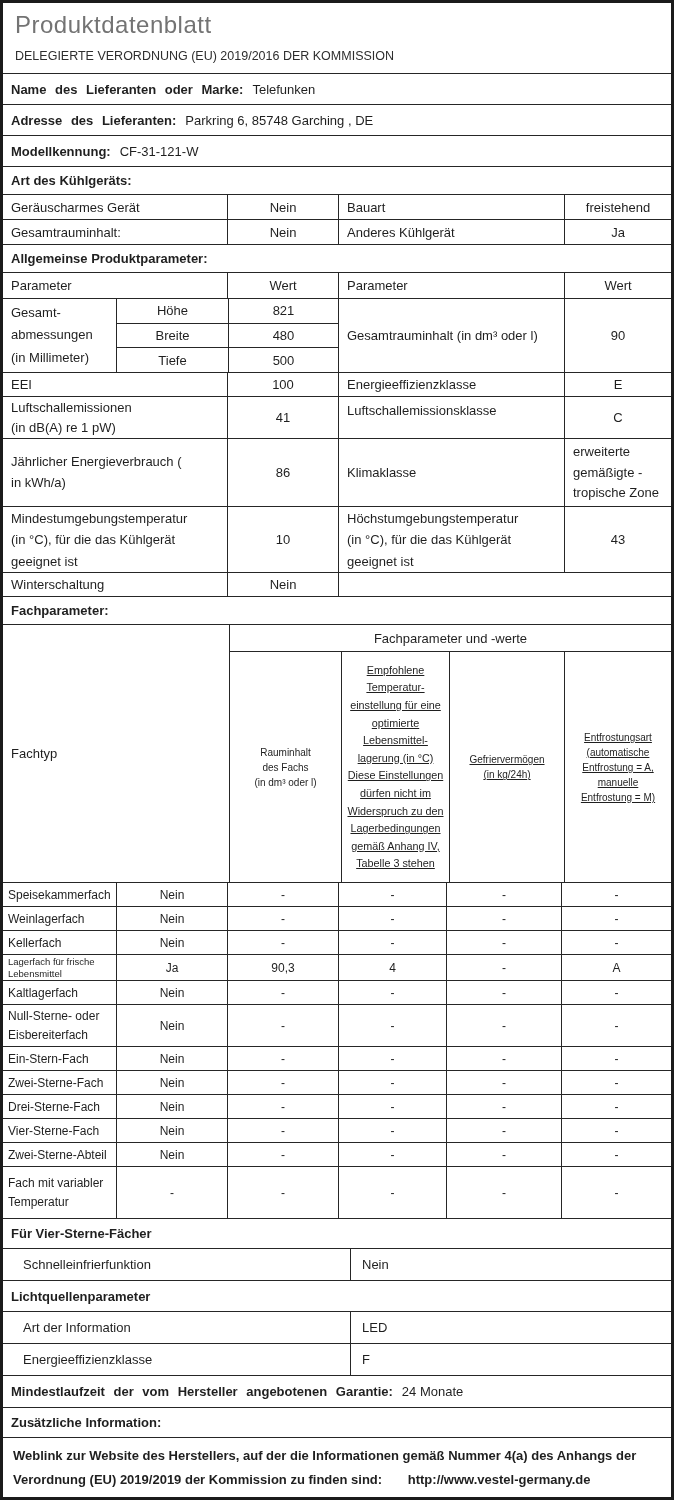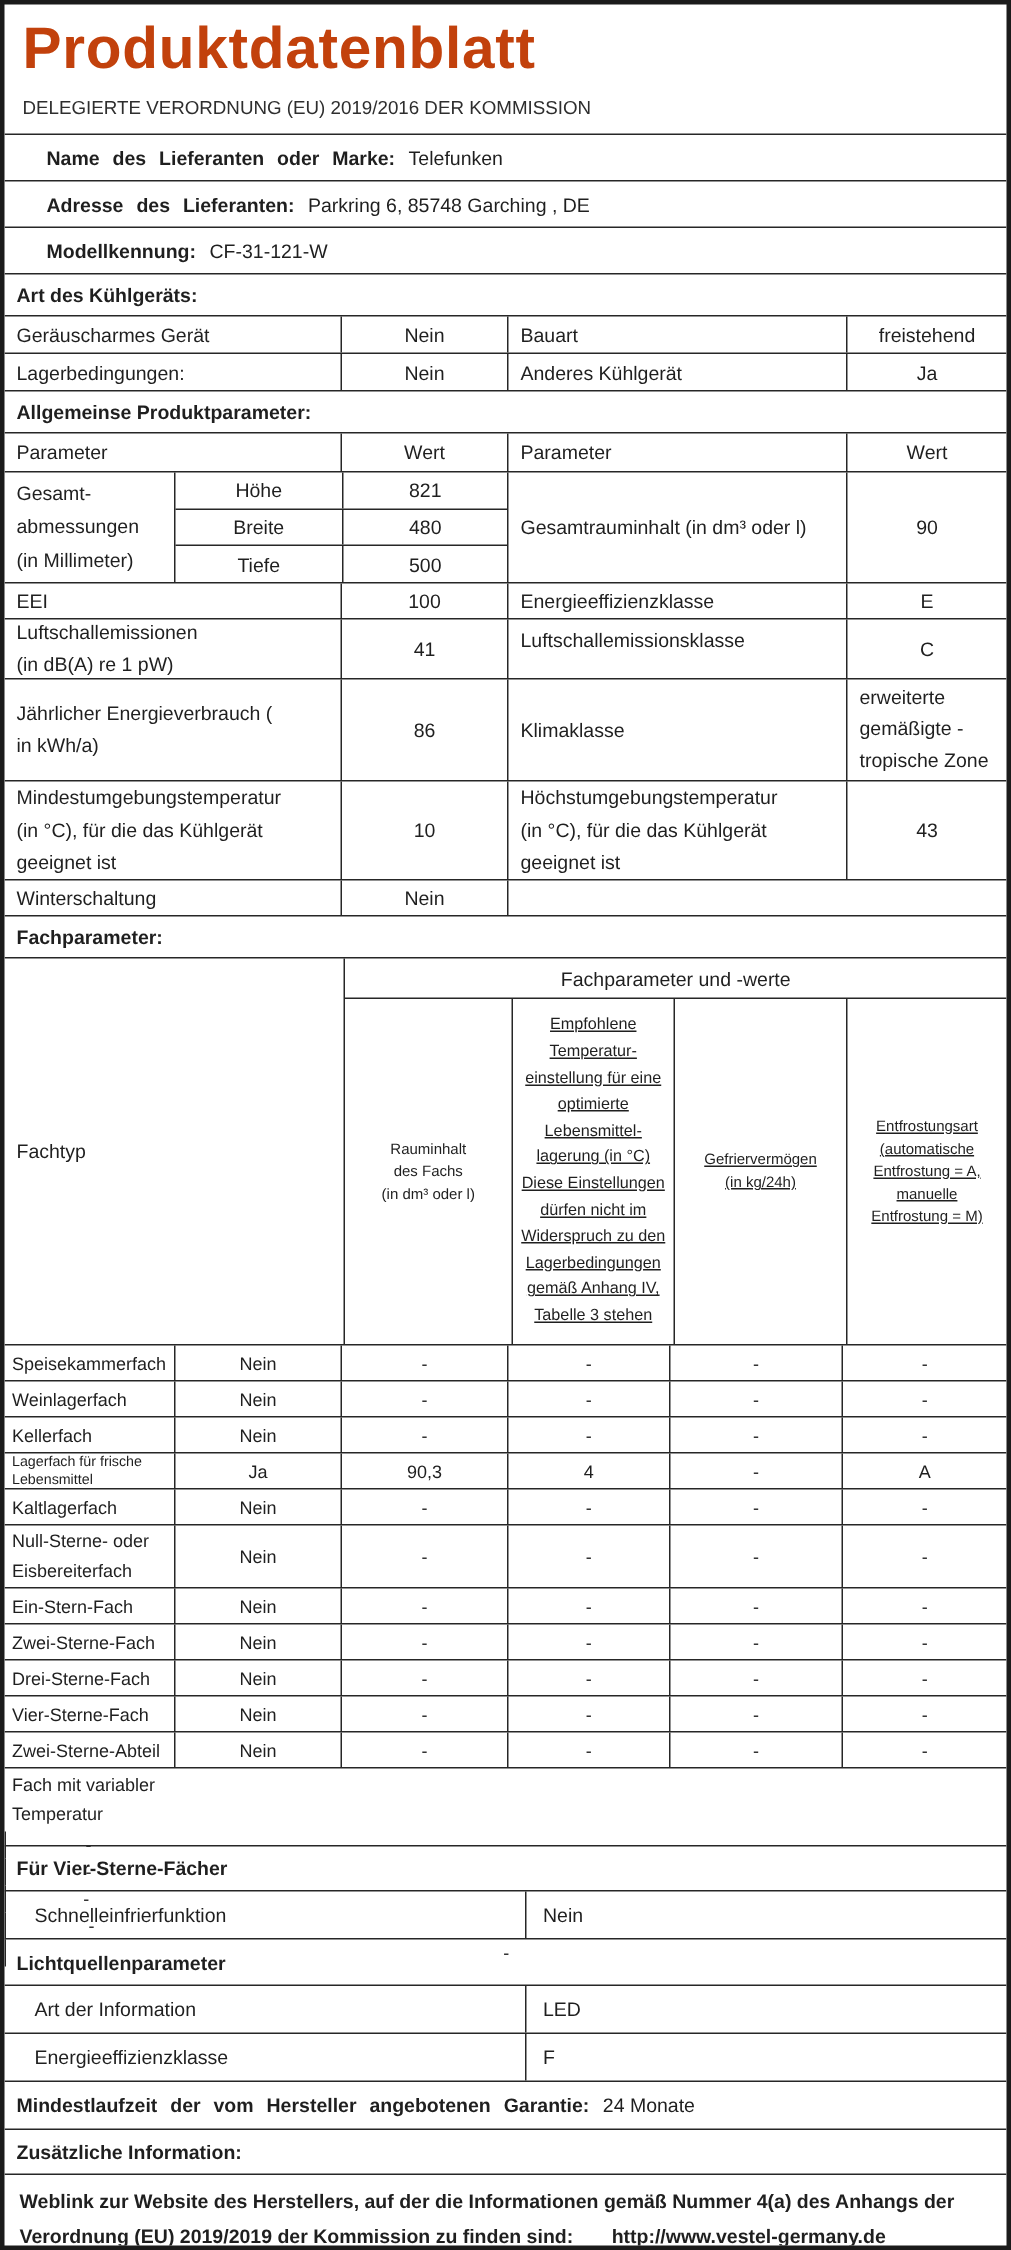--- a/index.html
+++ b/index.html
@@ -18,23 +18,23 @@
   .center { justify-content:center; text-align:center; }
   .bold { font-weight:bold; }
   .wsp { word-spacing:5px; }
   .w1 { width:224px; }
   .w2 { width:111px; }
   .w3 { width:226px; }
   .w4 { flex:1; }
   .grow { flex:1; }
   
   .titleblock { padding:8px 12px 10px 12px; }
-  .title { font-size:39px; font-weight:bold; color:#c2410c; letter-spacing:0.5px; }
+  .title { font-size:24px; font-weight:normal; color:#737373; letter-spacing:0.5px; }
   .subtitle { font-size:12.5px; color:#2e2e2e; margin-top:10px;text-align:right; }
-  .lblrow { min-height:31px;padding-left:20px; }
+  .lblrow { min-height:31px; }
   .lblrow .val { margin-left:9px; font-weight:normal; word-spacing:normal; }
   .sechead { min-height:28px; font-weight:bold; }
   .prow { min-height:25px; }
   
   .dimmid { width:222px; display:flex; flex-direction:column; }
   .dimrow { display:flex; flex:1; border-top:1.5px solid #262626; }
   .dimrow.first { border-top:none; }
   .dimrow .dc { width:111px; display:flex; align-items:center; justify-content:center; padding:2px 4px; }
   .dimrow .dc:last-child { border-left:1.5px solid #262626; flex:1; }
   
@@ -48,21 +48,21 @@
   .fachhead-right { flex:1; border-left:1.5px solid #262626; display:flex; flex-direction:column; }
   .grouphead { min-height:27px; display:flex; align-items:center; justify-content:center; border-bottom:1.5px solid #262626; }
   .colheads { display:flex; flex:1; }
   .colheads .ch { display:flex; align-items:center; justify-content:center; text-align:center;
                   padding:6px 3px; white-space:pre-line; font-size:10px; line-height:1.5; }
   .colheads .ch + .ch { border-left:1.5px solid #262626;text-decoration:underline; }
   .ch.long { font-size:10.8px; line-height:1.63; }
   .fachrow { min-height:24px; font-size:12px; }
   .fachrow .c { padding:2px 5px; }
   .fachrow.tall { min-height:42px; }
-  .fachrow.taller { min-height:52px;flex-direction:column; }
+  .fachrow.taller { min-height:52px; }
   .smalllabel { font-size:9.5px; line-height:1.25; }
   .half1 { width:335px;margin-left:12px; }
   .tworow { min-height:32px; }
   .weblink { display:block; padding:6px 10px; line-height:1.8; }
   .weblink .url { font-weight:bold; margin-left:22px; color:#1f1f1f; text-decoration:none; }
 </style>
 </head>
 <body>
 
 <div class="sheet">
@@ -87,21 +87,21 @@
   <div class="r sechead">
     <div class="c bold">Art des Kühlgeräts:</div>
   </div>
   <div class="r prow">
     <div class="c w1">Geräuscharmes Gerät</div>
     <div class="c w2 bl center">Nein</div>
     <div class="c w3 bl">Bauart</div>
     <div class="c w4 bl center">freistehend</div>
   </div>
   <div class="r prow">
-    <div class="c w1">Lagerbedingungen:</div>
+    <div class="c w1">Gesamtrauminhalt:</div>
     <div class="c w2 bl center">Nein</div>
     <div class="c w3 bl">Anderes Kühlgerät</div>
     <div class="c w4 bl center">Ja</div>
   </div>
 
   <div class="r sechead">
     <div class="c bold">Allgemeinse Produktparameter:</div>
   </div>
   <div class="r prow" style="min-height:26px">
     <div class="c w1">Parameter</div>

